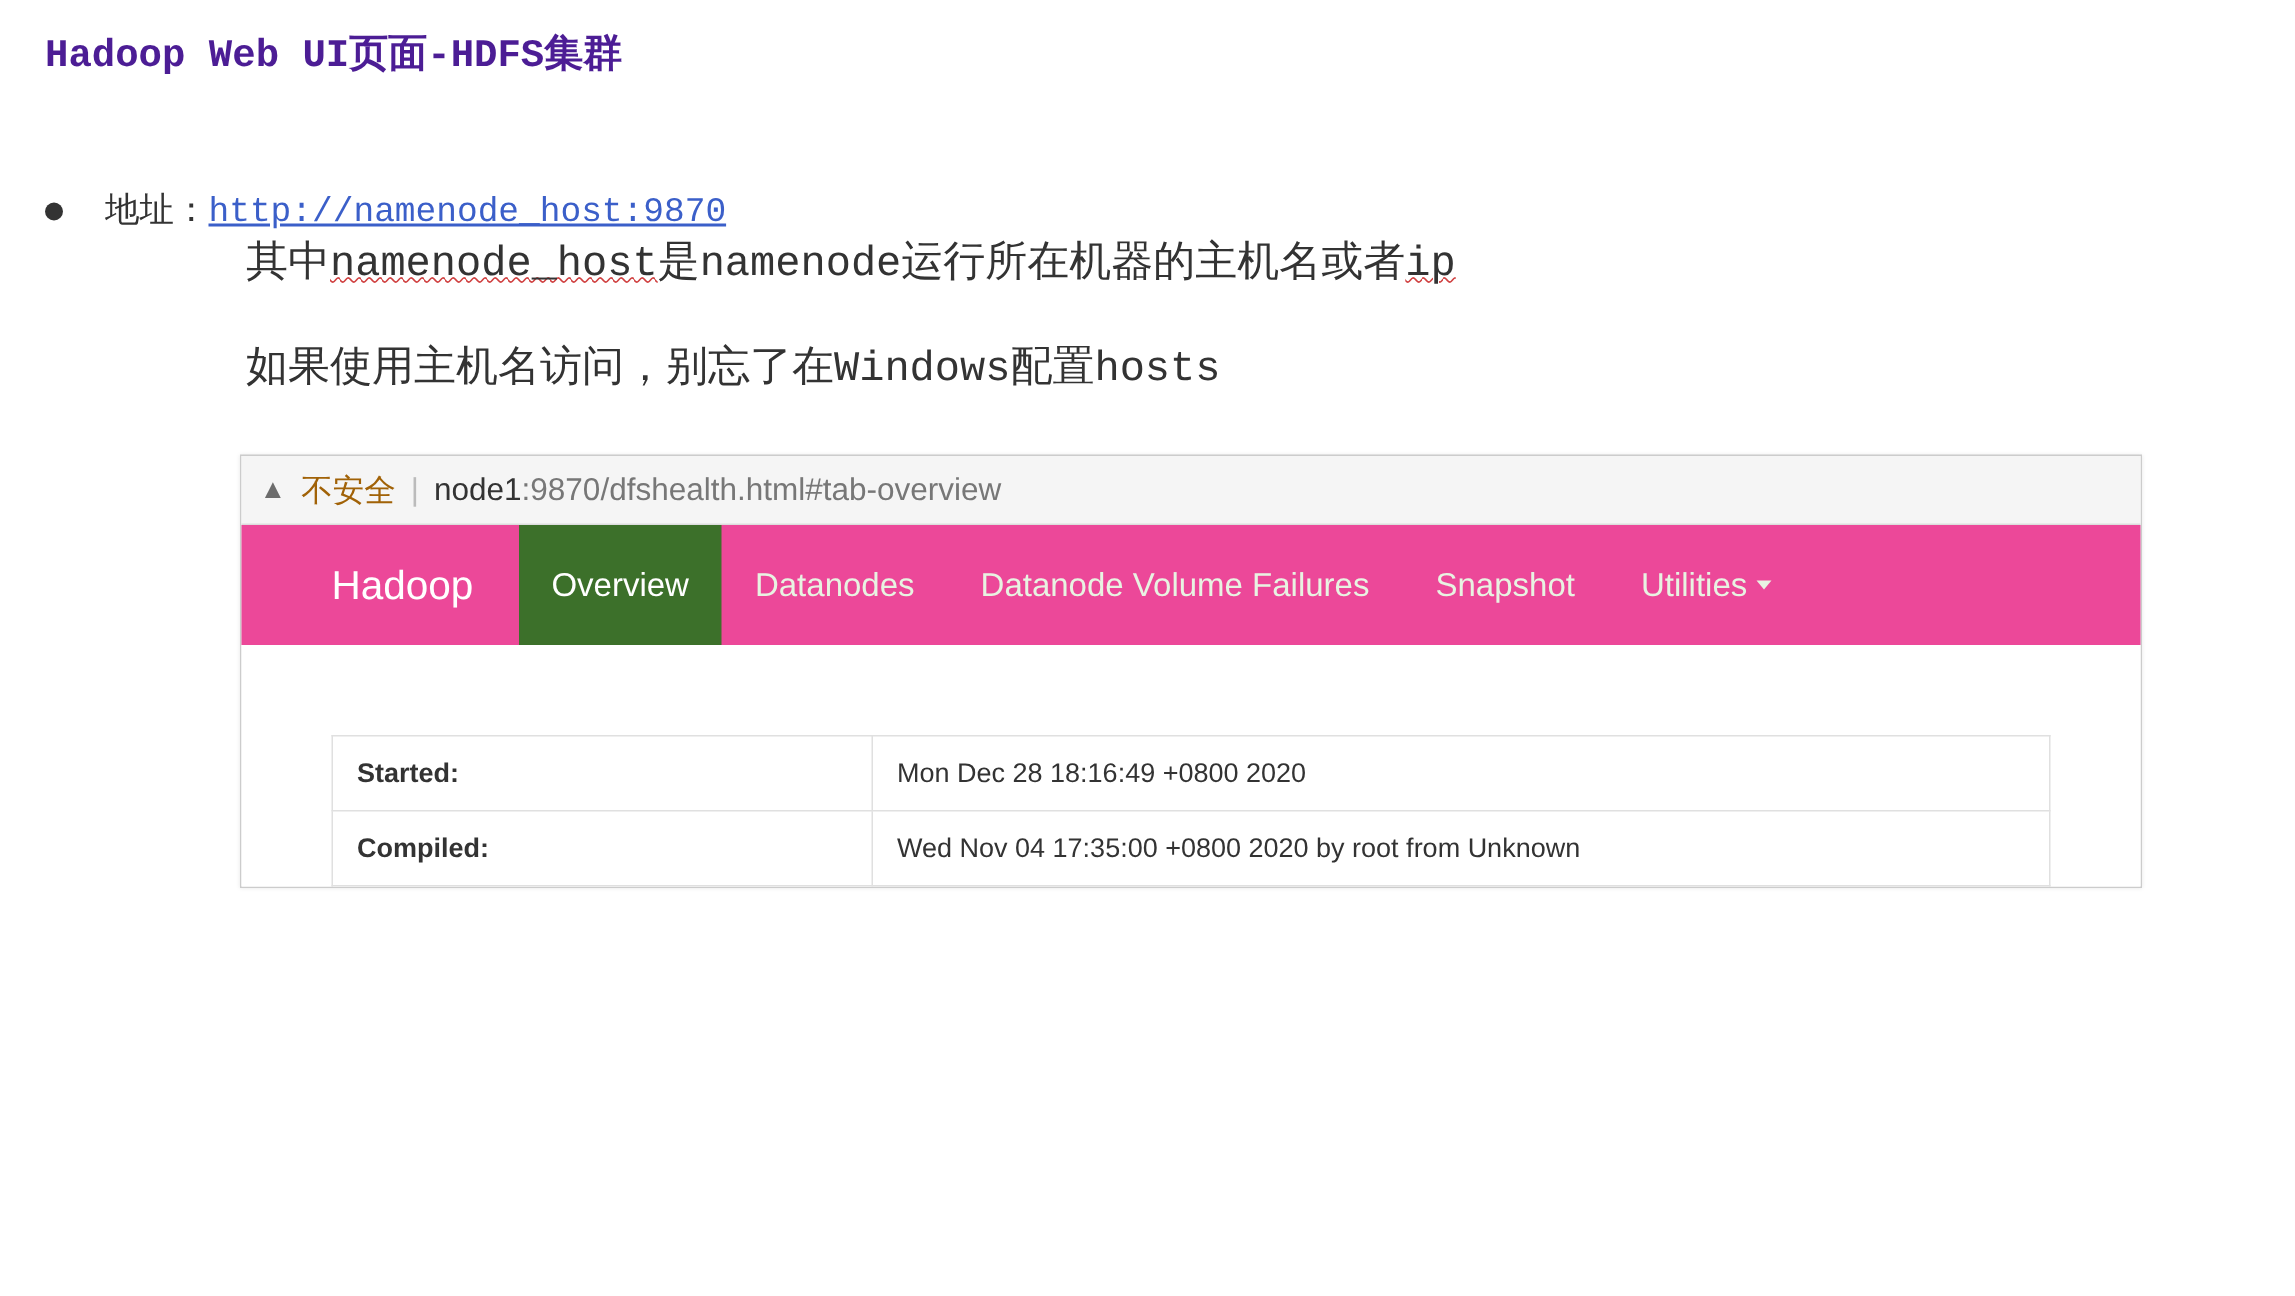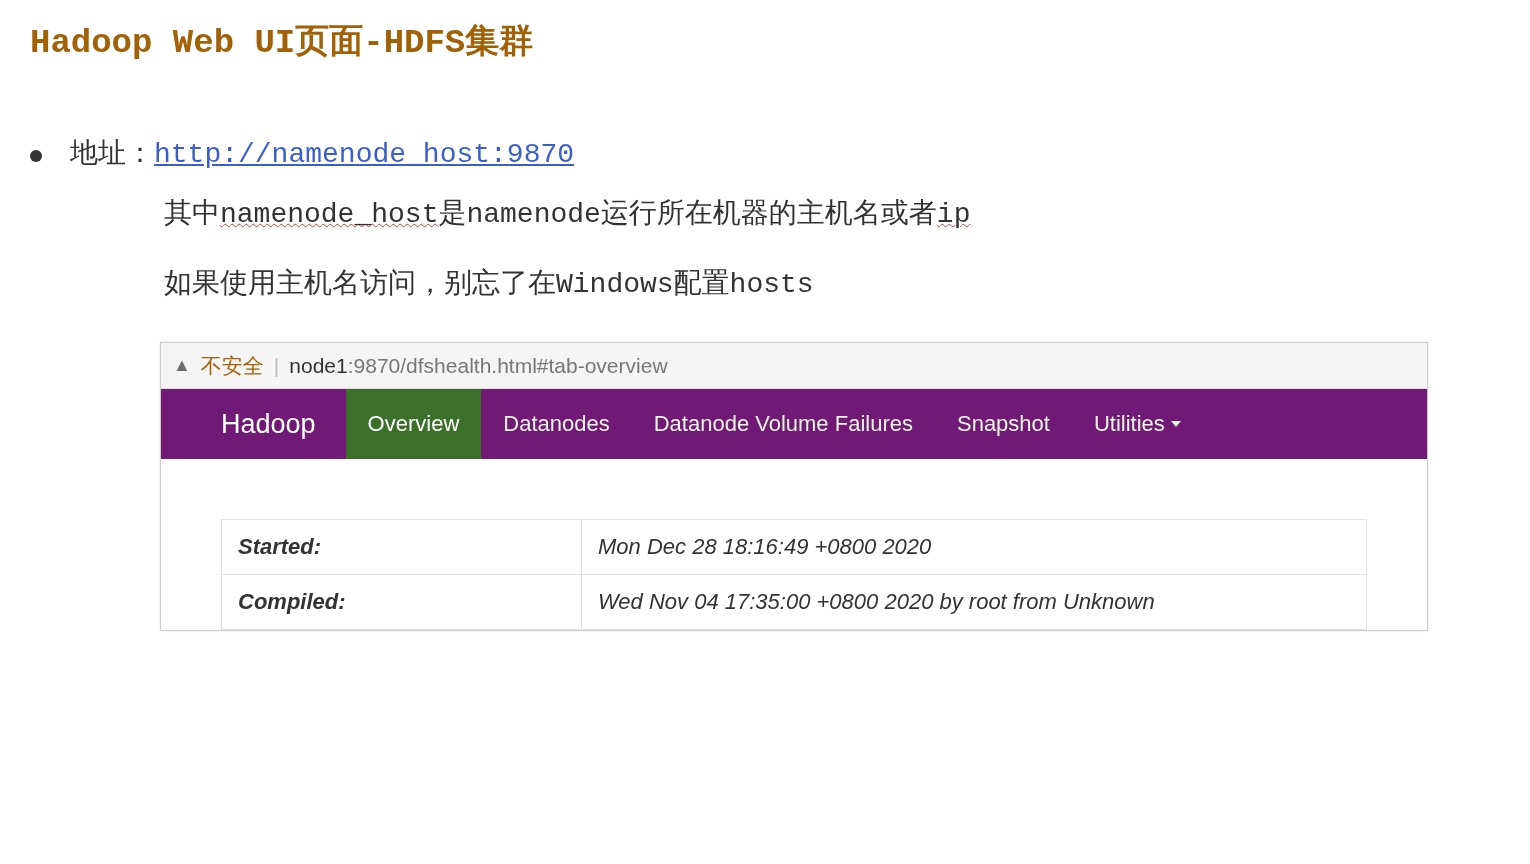--- a/index.html
+++ b/index.html
@@ -9,34 +9,34 @@
     }
     body {
       font-family: "Microsoft YaHei", "SimSun", sans-serif;
       background: #ffffff;
       width: 1530px;
       height: 864px;
       overflow: hidden;
     }
     .page-title {
       font-family: "Courier New", "SimSun", monospace;
-      font-size: 34px;
+      font-size: 26px;
       font-weight: bold;
-      color: #a16207;
+      color: #4c1d95;
       padding: 18px 0 0 30px;
     }
     .bullet-list {
       margin-top: 70px;
       padding-left: 30px;
     }
     .bullet-item {
       display: flex;
       align-items: baseline;
       gap: 28px;
-      font-size: 28px;
+      font-size: 23px;
       font-family: "SimSun", serif;
     }
     .bullet-dot {
       width: 12px;
       height: 12px;
       background: #333;
       border-radius: 50%;
       flex-shrink: 0;
       margin-top: 12px;
     }
@@ -46,21 +46,20 @@
     .bullet-text .label {
       font-family: "Microsoft YaHei", sans-serif;
     }
     .url-link {
       color: #3b5fc9;
       text-decoration: underline;
       font-family: "Courier New", monospace;
     }
     .sub-desc {
       margin-left: 164px;
-      margin-top: 22px;
       font-size: 28px;
       font-family: "Microsoft YaHei", "Courier New", sans-serif;
       color: #333;
     }
     .sub-desc .mono {
       font-family: "Courier New", monospace;
     }
     .wavy {
       text-decoration: underline wavy #d04040;
       text-decoration-thickness: 1px;
@@ -94,22 +93,22 @@
       color: #bbb;
       margin: 0 10px;
     }
     .addr-host {
       color: #333;
     }
     .addr-path {
       color: #777;
     }
     .navbar {
-      background: #701a75;
-      height: 70px;
+      background: #ec4899;
+      height: 80px;
       display: flex;
       align-items: stretch;
       font-family: "Helvetica Neue", Arial, sans-serif;
     }
     .navbar-brand {
       color: #ffffff;
       font-size: 27px;
       font-weight: 400;
       padding: 0 30px 0 60px;
       display: flex;
@@ -153,22 +152,21 @@
     .overview-sub {
       font-size: 32px;
       color: #888;
       font-weight: 300;
       margin-left: 8px;
     }
     .info-table {
       width: 100%;
       border-collapse: collapse;
       font-family: "Helvetica Neue", Arial, sans-serif;
-      font-size: 22px;
-      font-style: italic;
+      font-size: 18px;
     }
     .info-table td {
       border: 1px solid #e0e0e0;
       padding: 14px 16px;
       color: #333;
     }
     .info-table td:first-child {
       width: 360px;
       font-weight: bold;
       background: #fff;

